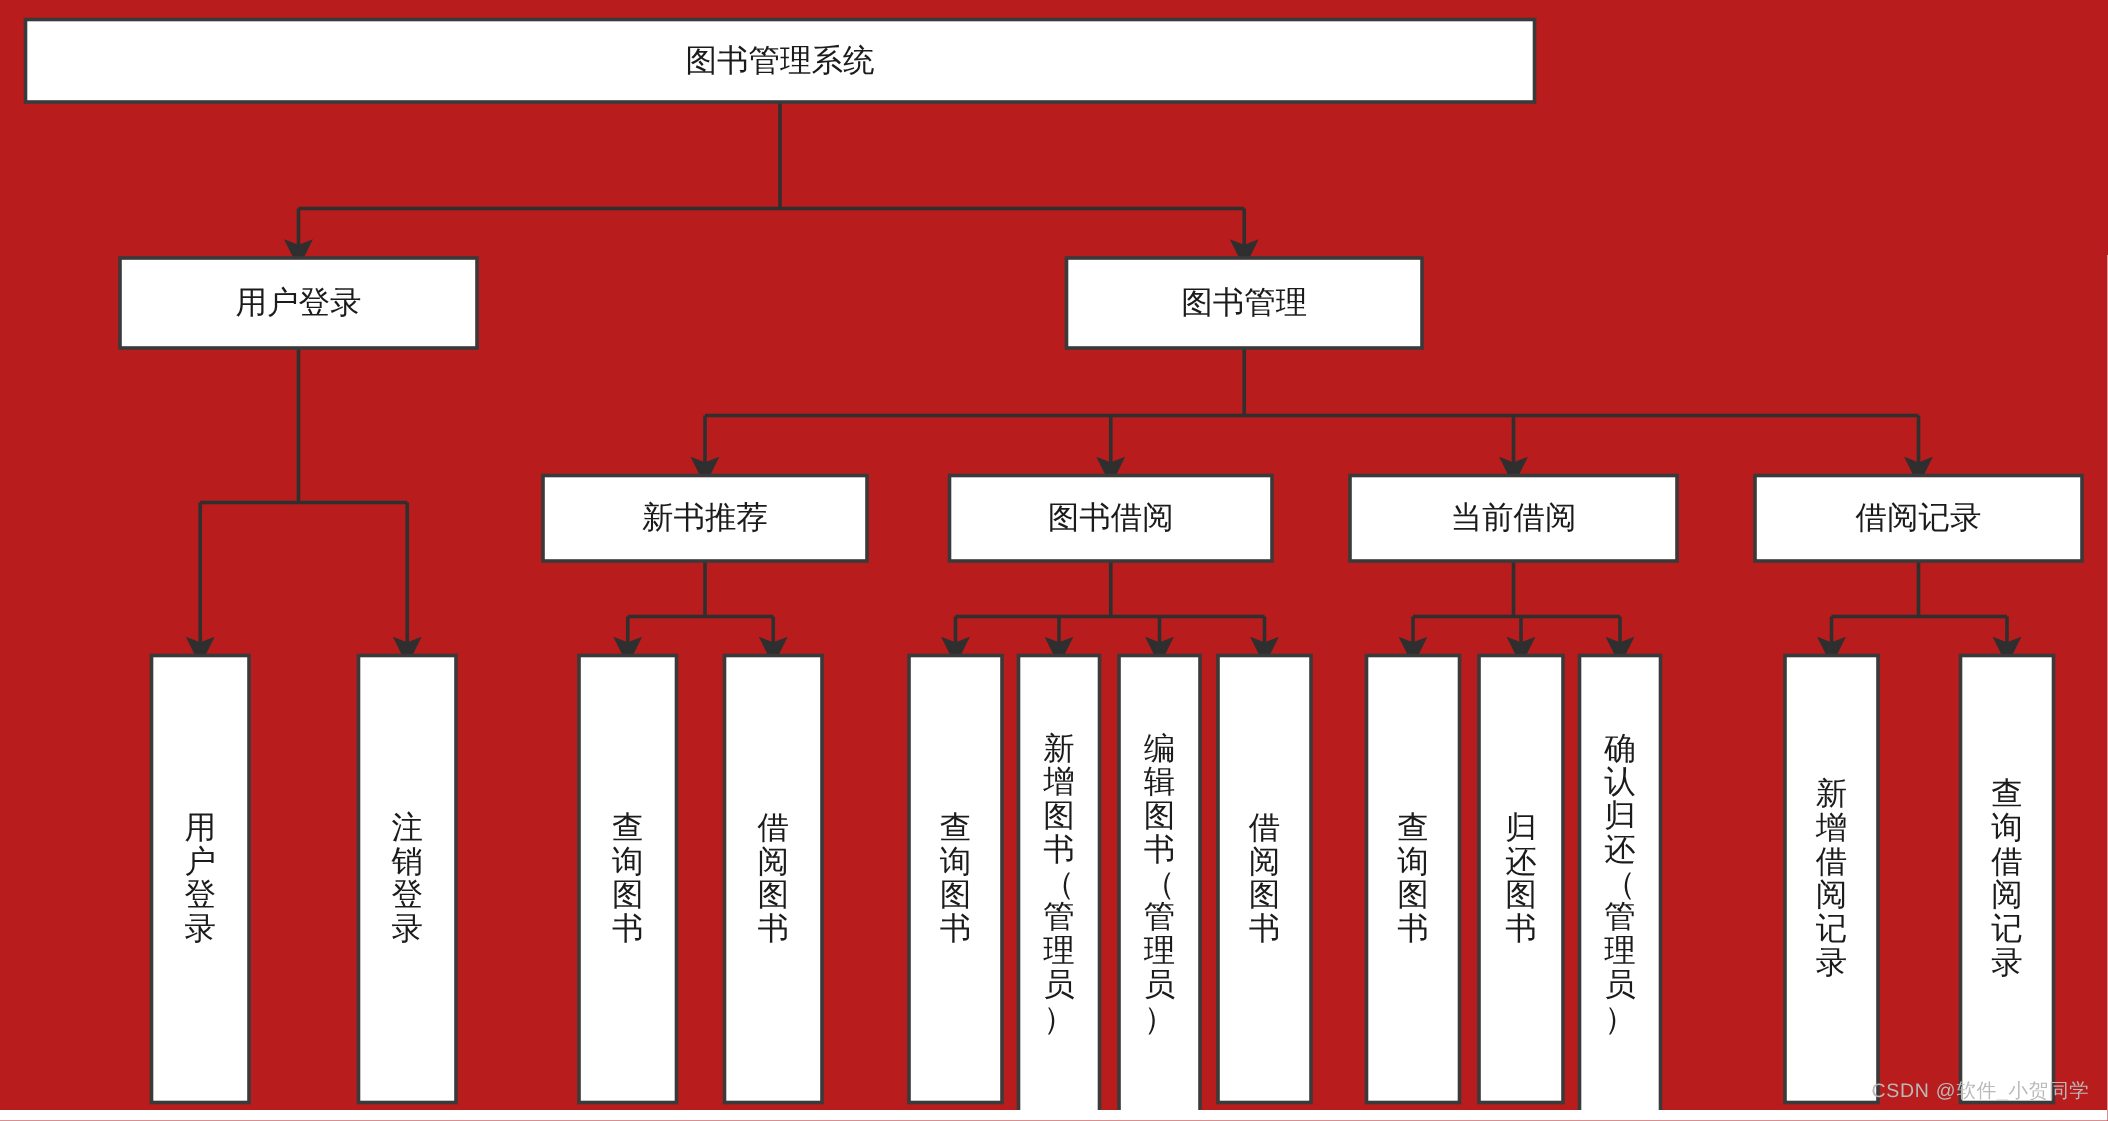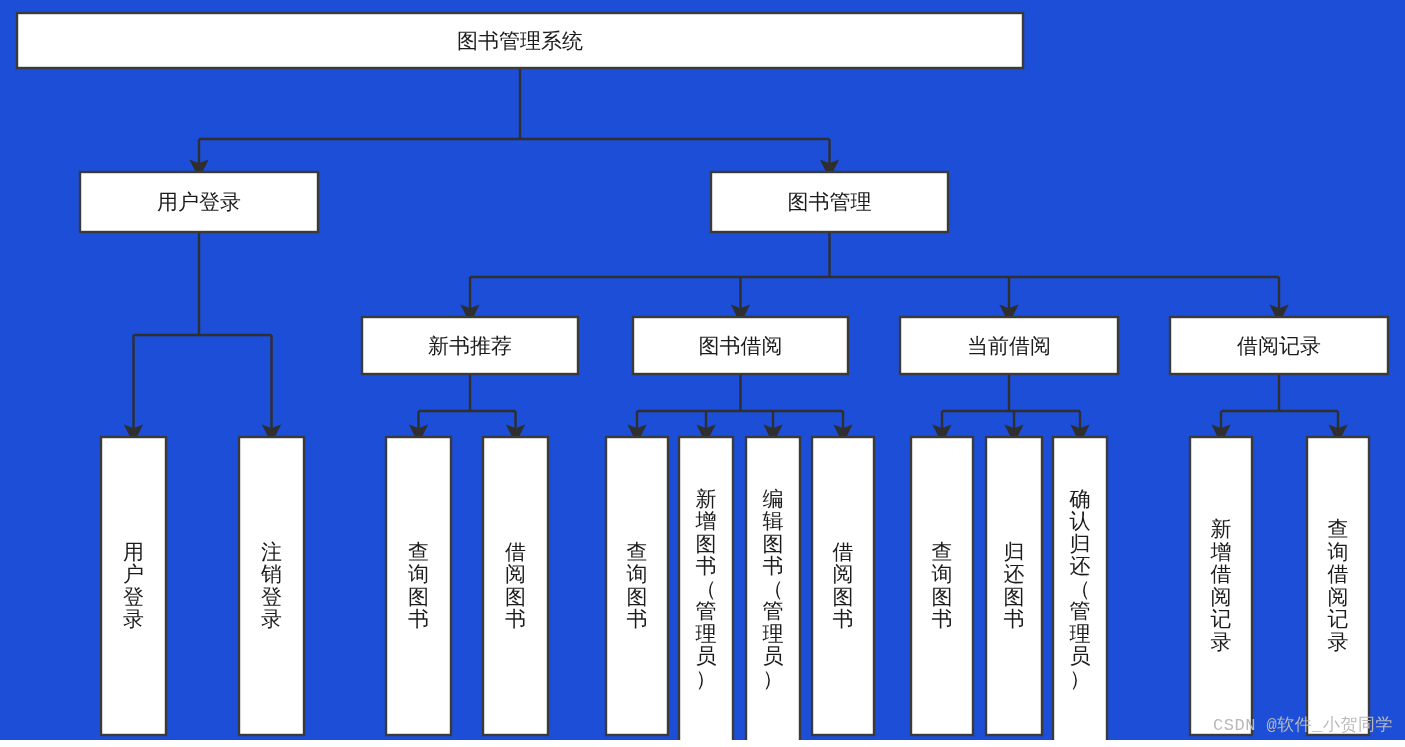--- a/index.html
+++ b/index.html
@@ -7,21 +7,21 @@
     padding: 0;
     background: #ffffff;
   }
   body {
     font-family: "DejaVu Sans", "Liberation Sans", sans-serif;
   }
   #stage {
     position: relative;
     width: 1405px;
     height: 740px;
-    background: #1d4ed8;
+    background: #b91c1c;
     overflow: hidden;
   }
   svg#diagram {
     position: absolute;
     left: 0;
     top: 0;
     width: 1405px;
     height: 747px;
   }
   .node-rect {
@@ -44,22 +44,22 @@
   }
   .link {
     stroke: #2f2f2f;
     stroke-width: 2.4;
     fill: none;
   }
   .watermark {
     position: absolute;
     right: 12px;
     bottom: 4px;
-    font-family: Liberation Mono, monospace;
-    font-size: 17px;
+    font-family: Liberation Sans, sans-serif;
+    font-size: 13px;
     color: #b9b9b9;
     letter-spacing: 0.5px;
     white-space: nowrap;
     user-select: none;
   }
 </style>
 </head>
 <body>
 
 <div id="stage">

